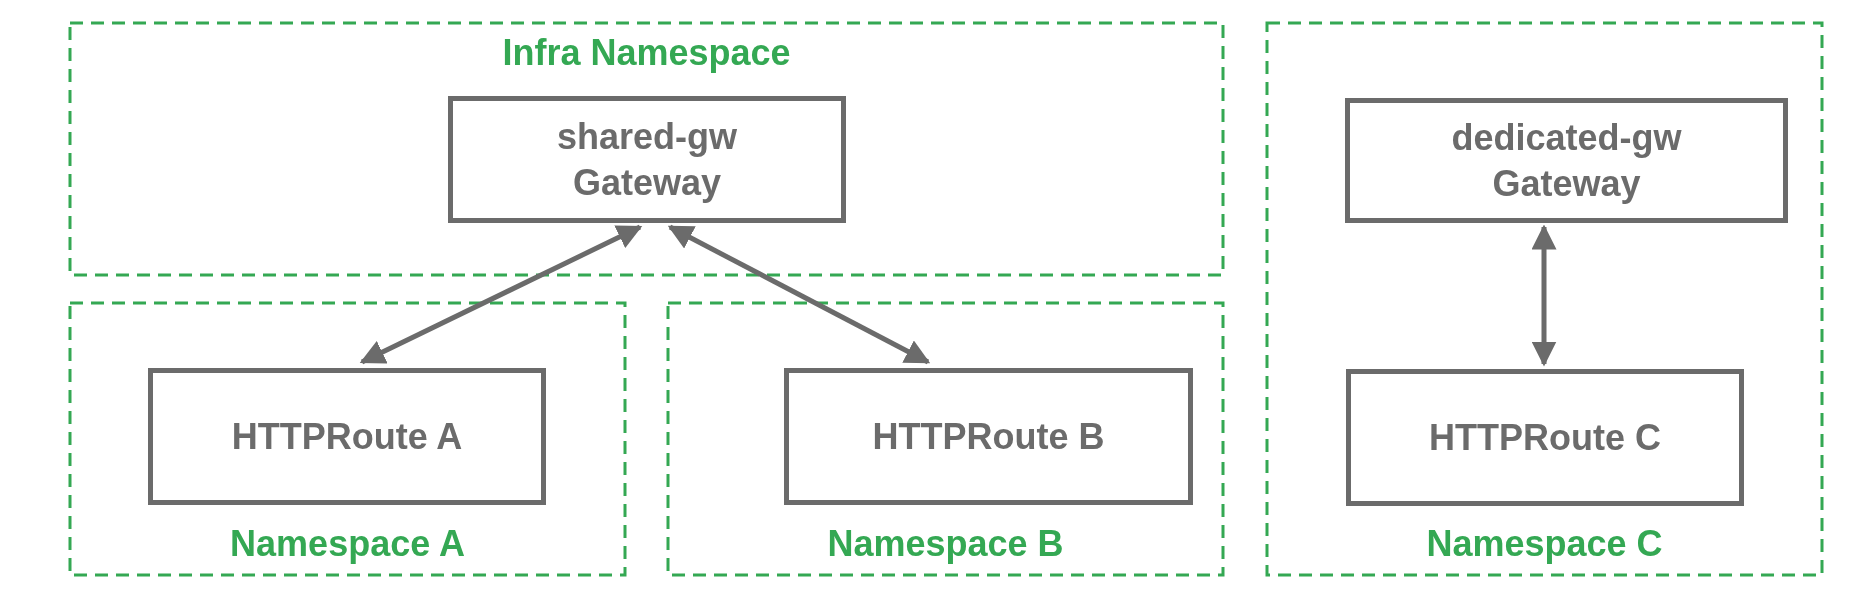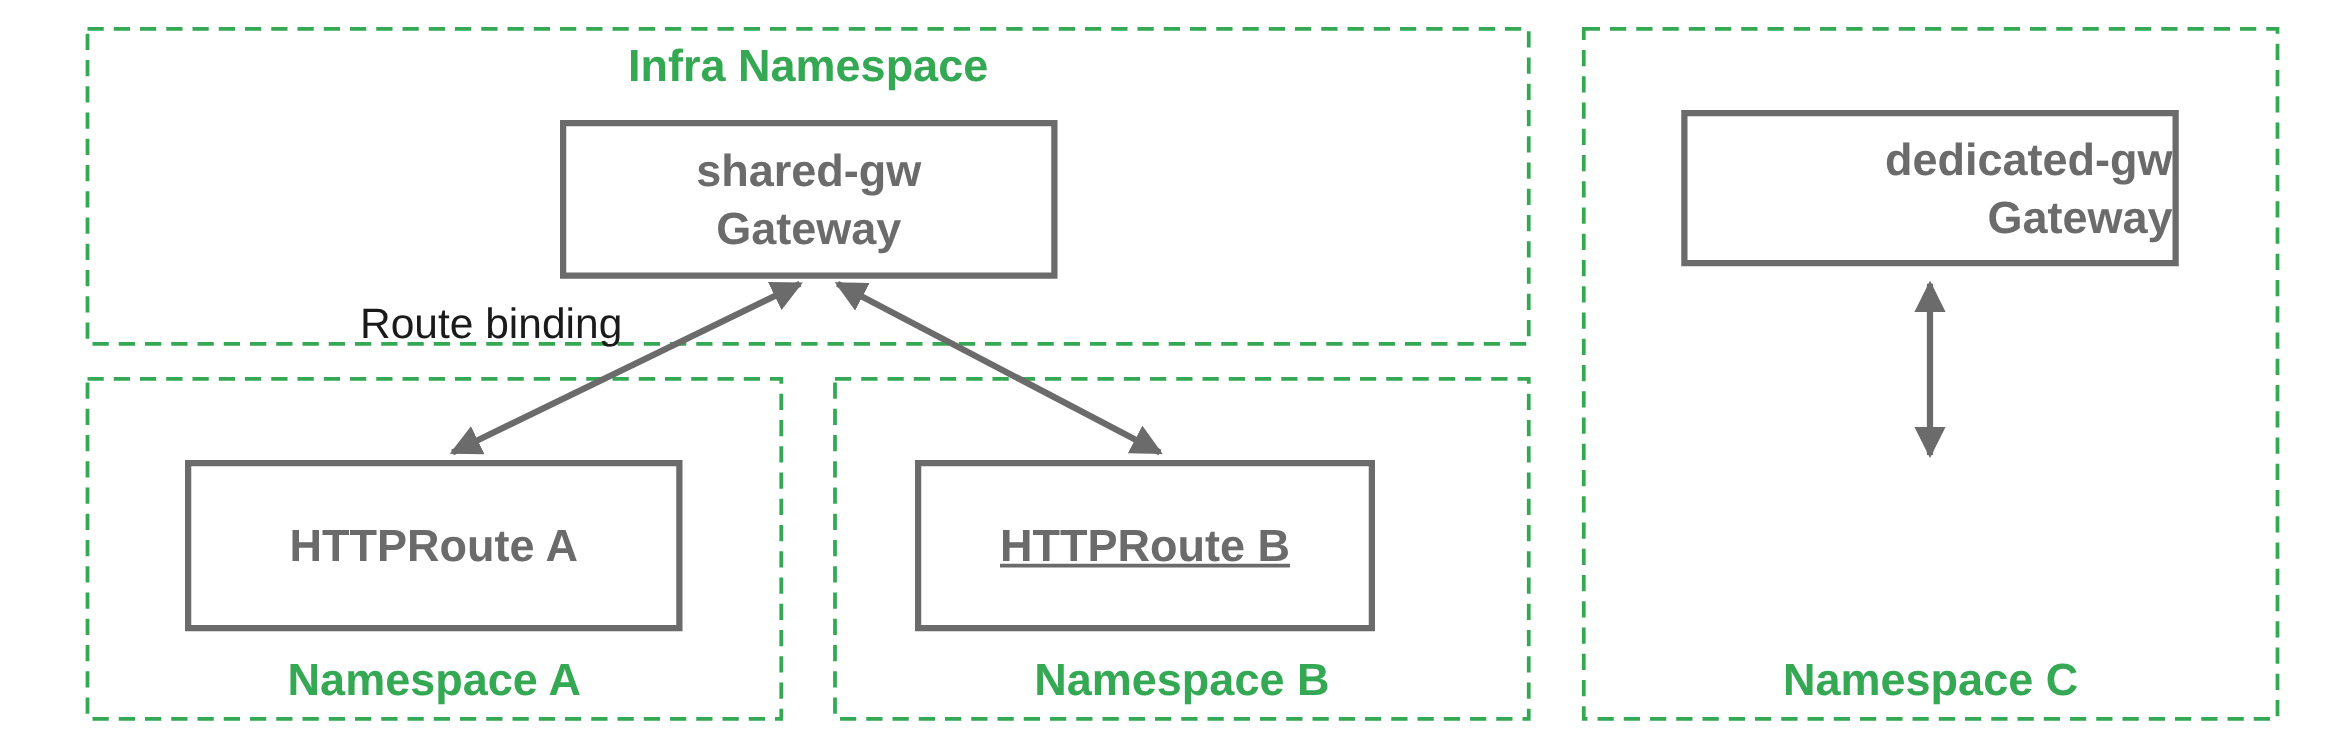--- a/index.html
+++ b/index.html
@@ -80,23 +80,23 @@
     z-index: 4;
   }
 
   
   .ns-infra { left: 70px;  top: 23px;  width: 1153px; height: 252px; }
   .ns-a     { left: 70px;  top: 303px; width: 555px;  height: 272px; }
   .ns-b     { left: 668px; top: 303px; width: 555px;  height: 272px; }
   .ns-c     { left: 1267px;top: 23px;  width: 555px;  height: 552px; }
 
   .box-shared    { left: 448px;  top: 96px;  width: 398px; height: 127px; text-align: right; }
-  .box-dedicated { left: 1345px; top: 88px;  width: 398px; height: 125px; align-items: flex-end; }
+  .box-dedicated { left: 1345px; top: 98px;  width: 443px; height: 125px; }
   .box-route-a   { left: 148px;  top: 368px; width: 398px; height: 137px; align-items: center; }
-  .box-route-b   { left: 732px;  top: 368px; width: 368px; height: 137px; text-decoration: underline; }
+  .box-route-b   { left: 784px;  top: 368px; width: 409px; height: 137px; }
   .box-route-c   { left: 1346px; top: 369px; width: 398px; height: 137px; }
 
   .label-route-binding { left: 288px; top: 240px; }
 </style>
 </head>
 <body>
 
 <div class="canvas">
 
   <svg class="graphics" viewBox="0 0 1860 600">
@@ -140,16 +140,18 @@
   </div>
 
   <div class="node-box box-route-a">
     <div>HTTPRoute A</div>
   </div>
 
   <div class="node-box box-route-b">
     <div>HTTPRoute B</div>
   </div>
 
+  <div class="node-box box-route-c">
+    <div>HTTPRoute C</div>
+  </div>
 
-  <div class="free-label label-route-binding">Route binding</div>
 
 </div>
 
 </body></html>

